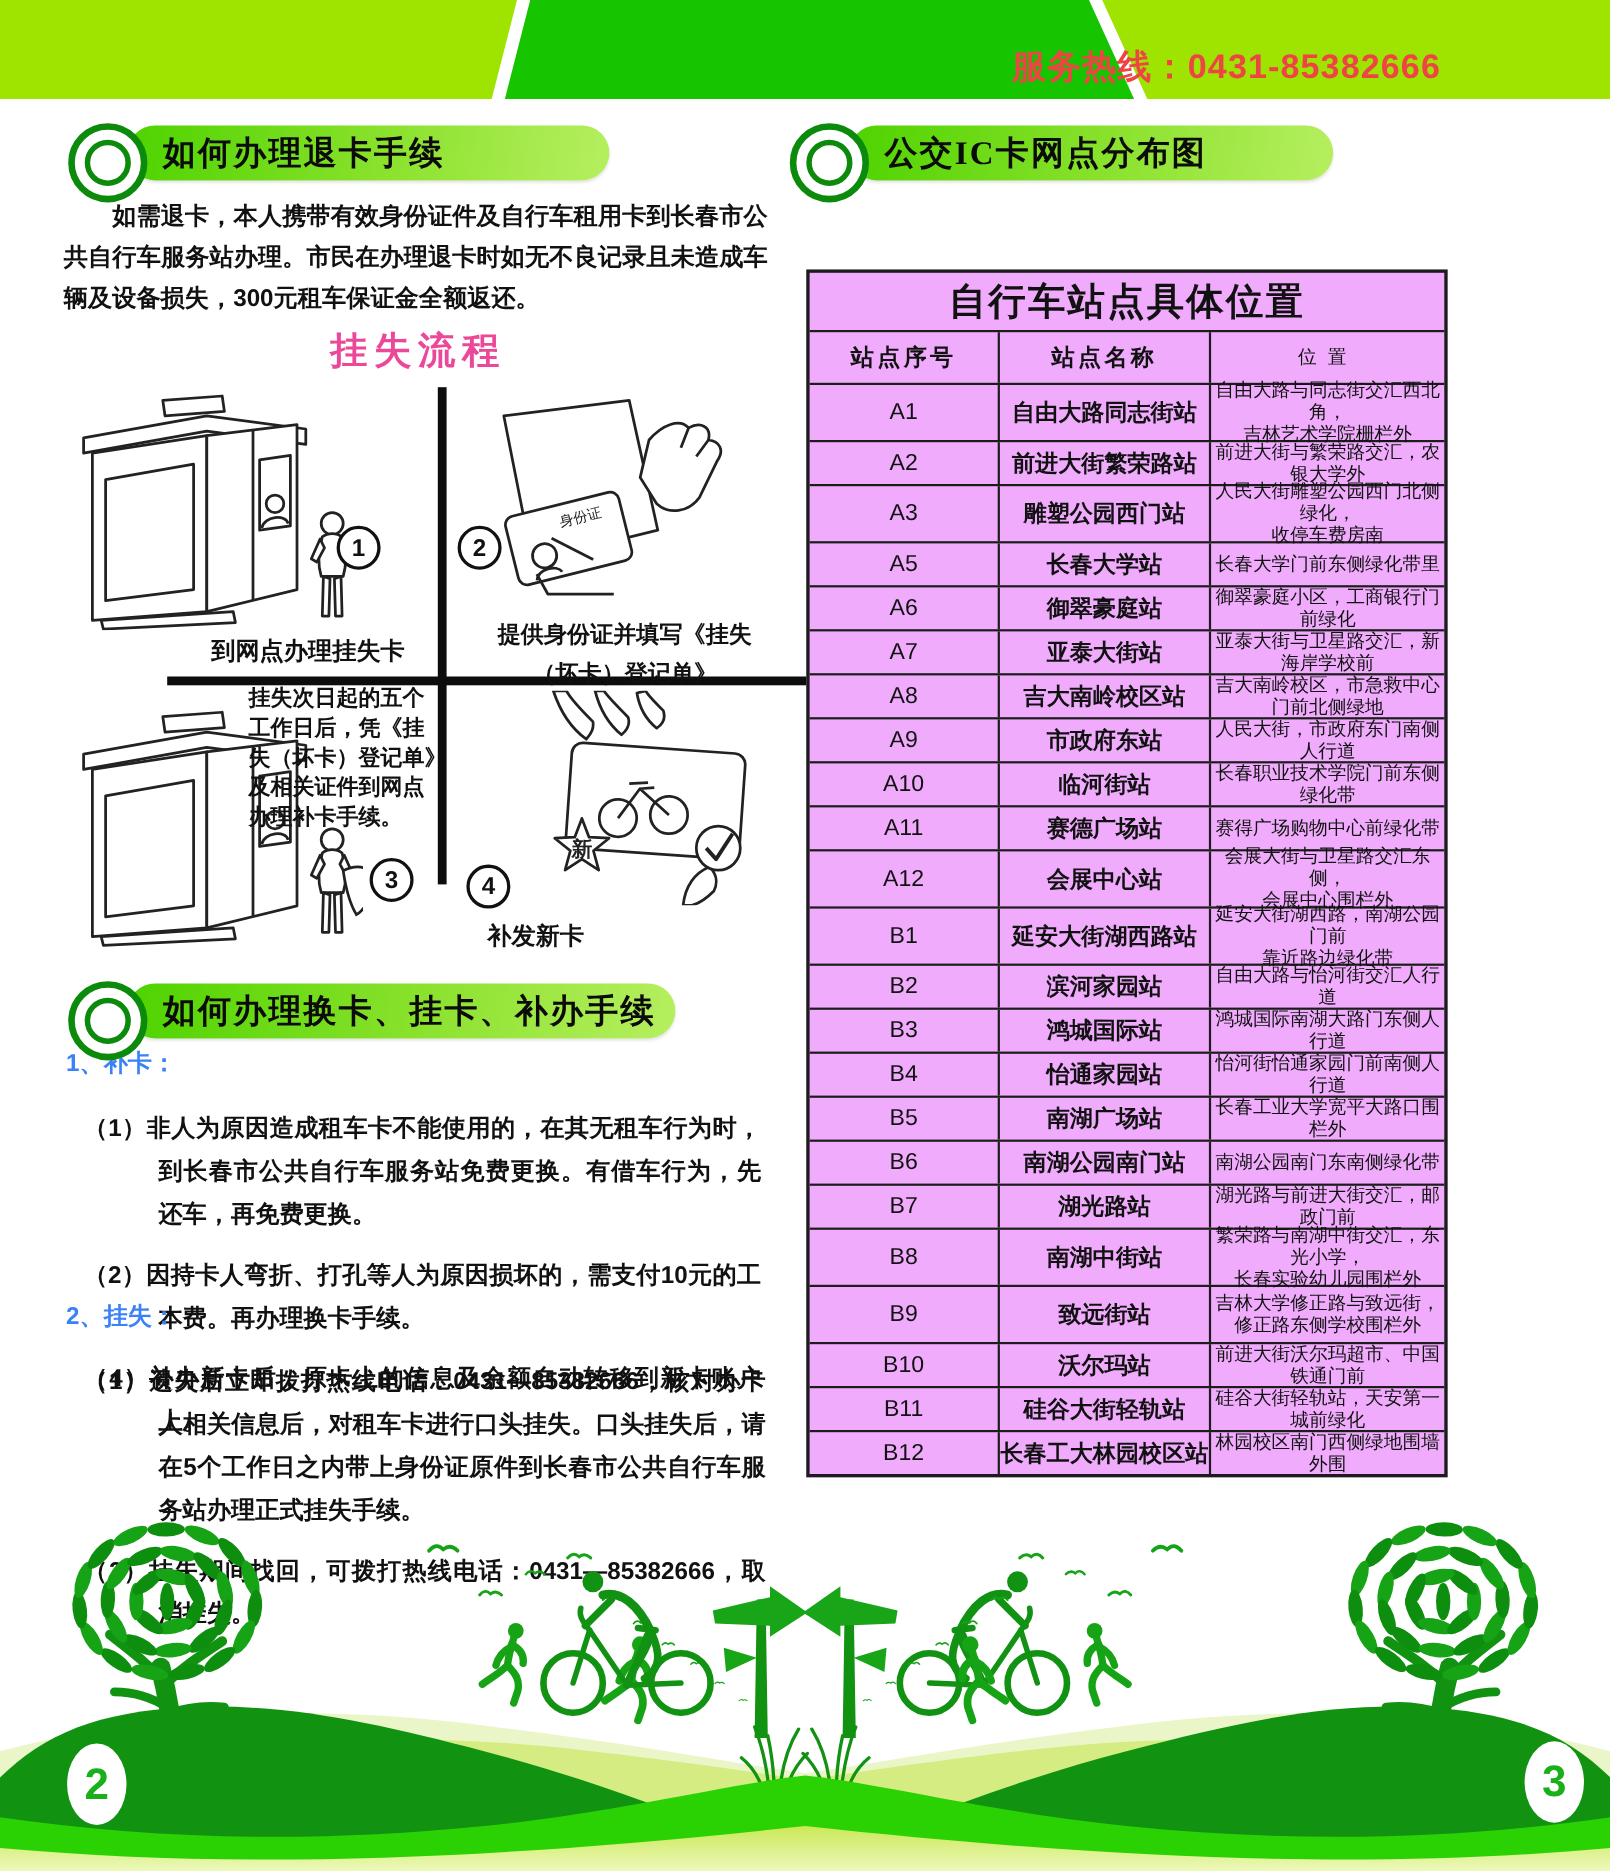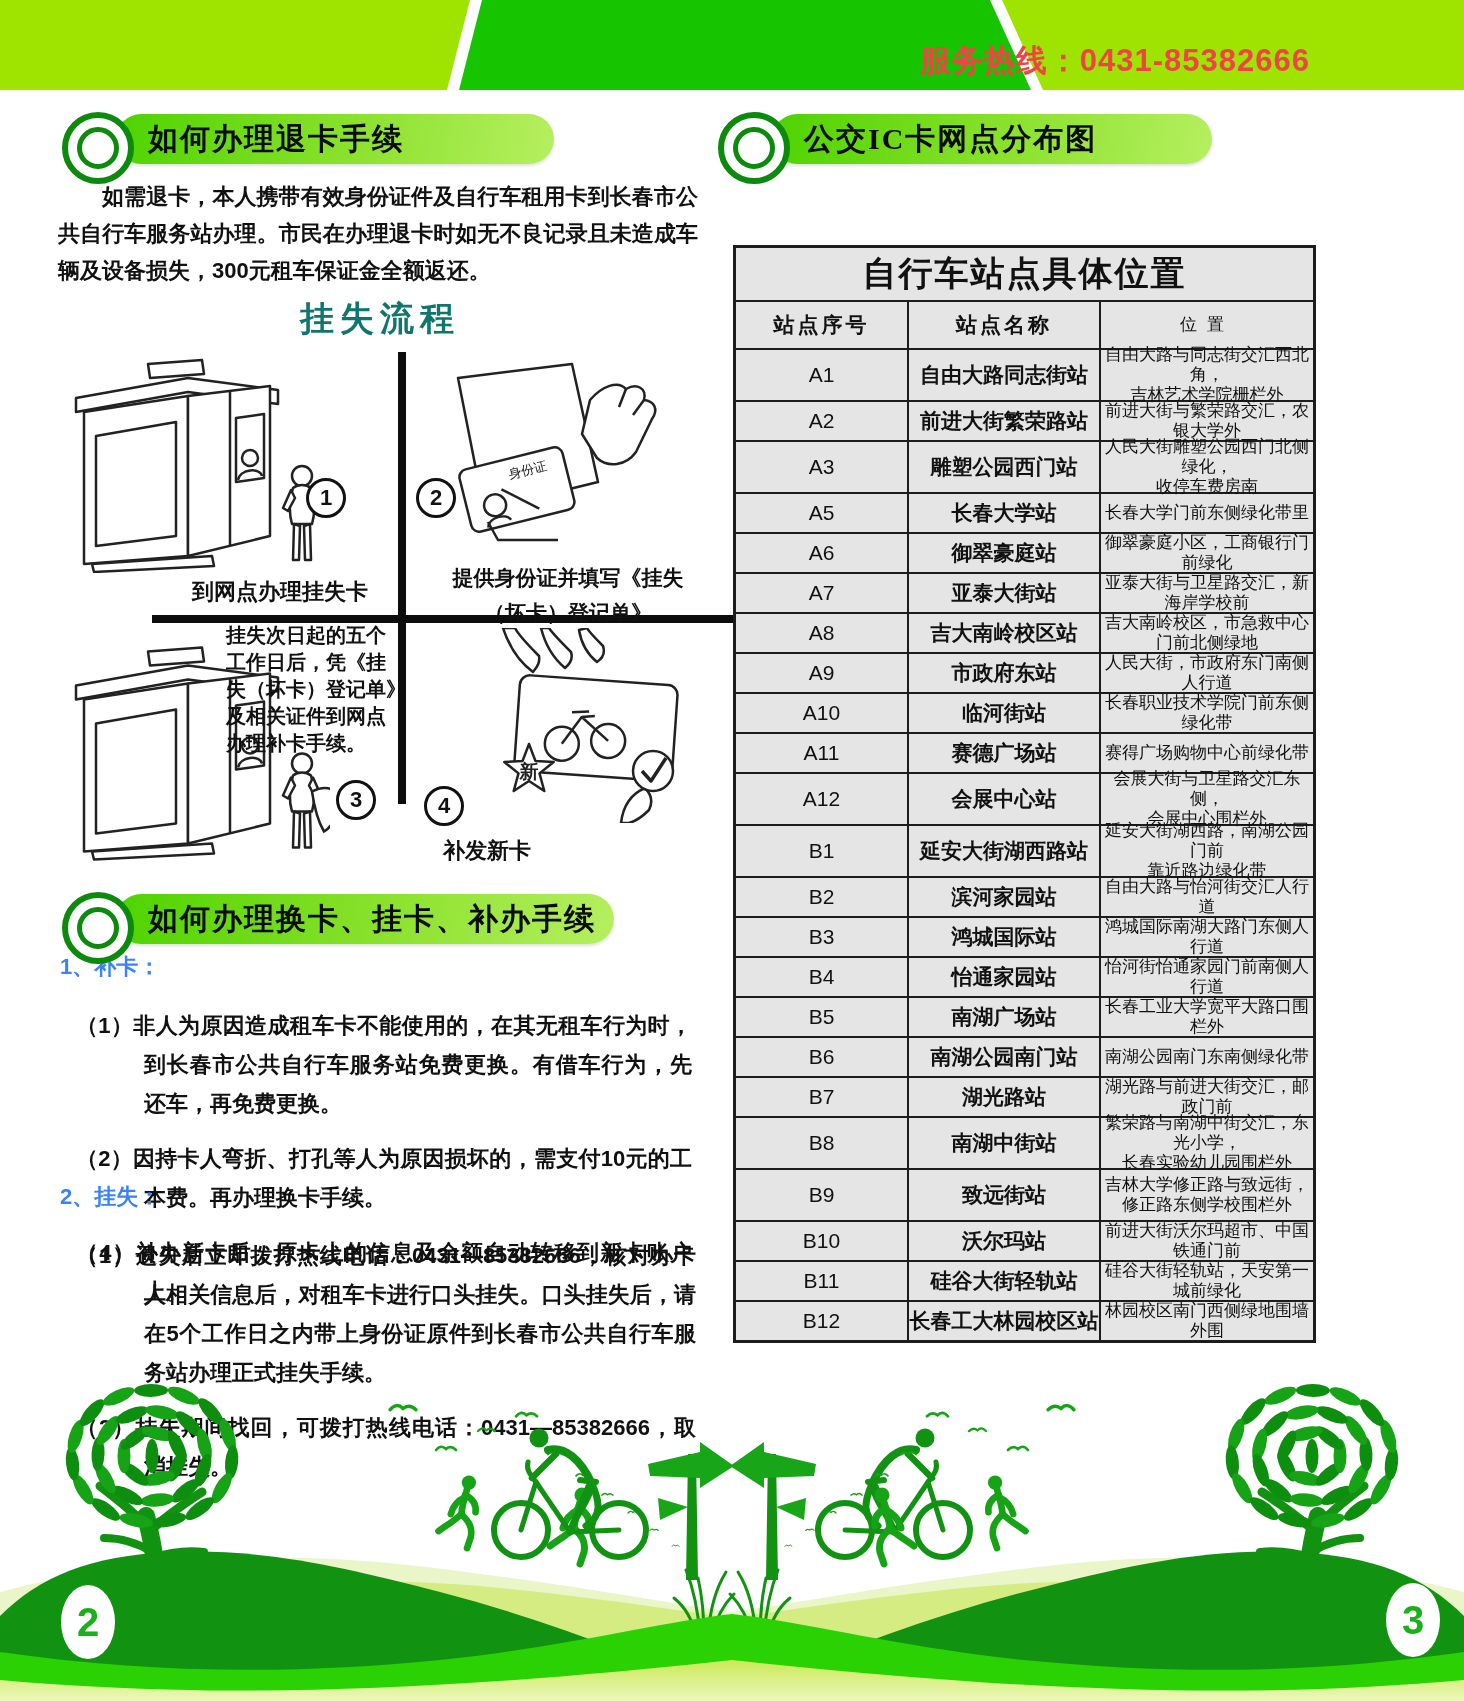--- a/index.html
+++ b/index.html
@@ -12,32 +12,32 @@
            color:#ef4444;letter-spacing:1px;}
   
   .ringwrap{width:60px;height:60px;border:6px solid #0b8a0b;border-radius:50%;background:#fff;
             display:flex;align-items:center;justify-content:center;z-index:3;}
   .ring-inner{width:32px;height:32px;border:5px solid #0b8a0b;border-radius:50%;}
   .pill{height:50px;border-radius:26px;background:linear-gradient(100deg,#4ed300 0%,#8ce22e 55%,#b6ef60 100%);
         display:flex;align-items:center;z-index:2;box-shadow:0 2px 3px rgba(0,0,0,0.12);}
   .pill span{padding-left:32px;font-size:30px;font-weight:700;color:#0b0b0b;letter-spacing:2px;}
   
   .para{font-size:22px;line-height:37px;font-weight:600;text-indent:2em;text-align:justify;}
-  .flowtitle{width:640px;text-align:center;font-size:34px;font-weight:700;color:#0f766e;letter-spacing:6px;}
+  .flowtitle{width:640px;text-align:center;font-size:34px;font-weight:700;color:#ec4899;letter-spacing:6px;}
   .divline{background:#0d0d0d;}
   .stepnum{width:34px;height:34px;border:3px solid #111;border-radius:50%;background:#fff;
            display:flex;align-items:center;justify-content:center;font-size:22px;font-weight:700;}
   .cap{font-size:22px;font-weight:600;text-align:center;white-space:pre-line;}
   .cap2{font-size:21px;line-height:35px;}
   .step3txt{font-size:20px;line-height:27px;font-weight:600;white-space:pre-line;text-align:left;}
   .redhead{font-size:22px;font-weight:700;color:#3b82f6;}
   .list p{margin:16px;font-size:22px;line-height:39px;font-weight:600;text-align:justify;
           padding-left:68px;text-indent:-68px;}
   
-  .stable{left:733px;top:245px;width:577px;border:3px solid #1c1c1c;background:#e5e5e5;
+  .stable{left:733px;top:245px;width:577px;border:3px solid #1c1c1c;background:#f0abfc;
           display:flex;flex-direction:column;}
   .ttitle{height:52px;display:flex;align-items:center;justify-content:center;
           font-size:34px;font-weight:700;letter-spacing:2px;}
   .thead,.trow{display:flex;border-top:2px solid #1c1c1c;}
   .hcell{height:46px;display:flex;align-items:center;justify-content:center;
          font-size:29px;font-weight:600;letter-spacing:3px;}
   .tcell{display:flex;align-items:center;justify-content:center;text-align:center;}
   .cid{width:171px;font-size:21px;}
   .cname{width:190px;font-size:21px;font-weight:600;border-left:2px solid #1c1c1c;}
   .cloc{flex:1;font-size:17px;line-height:20px;font-weight:500;border-left:2px solid #1c1c1c;

